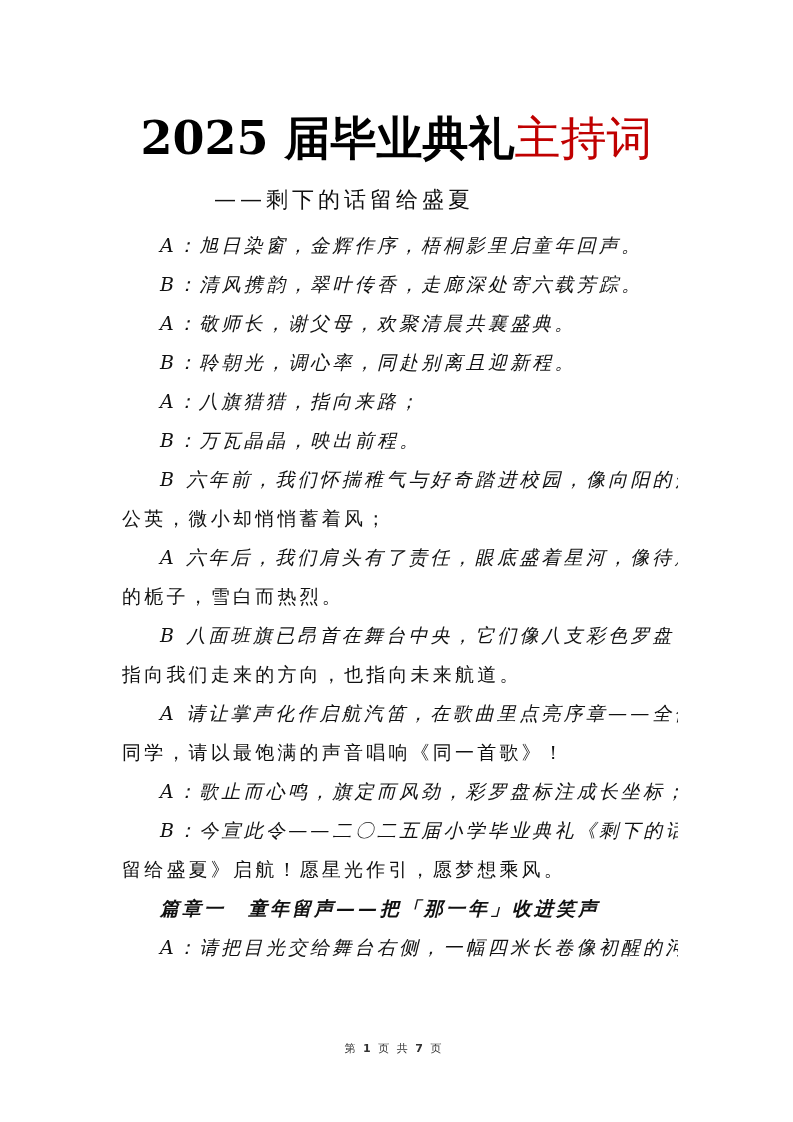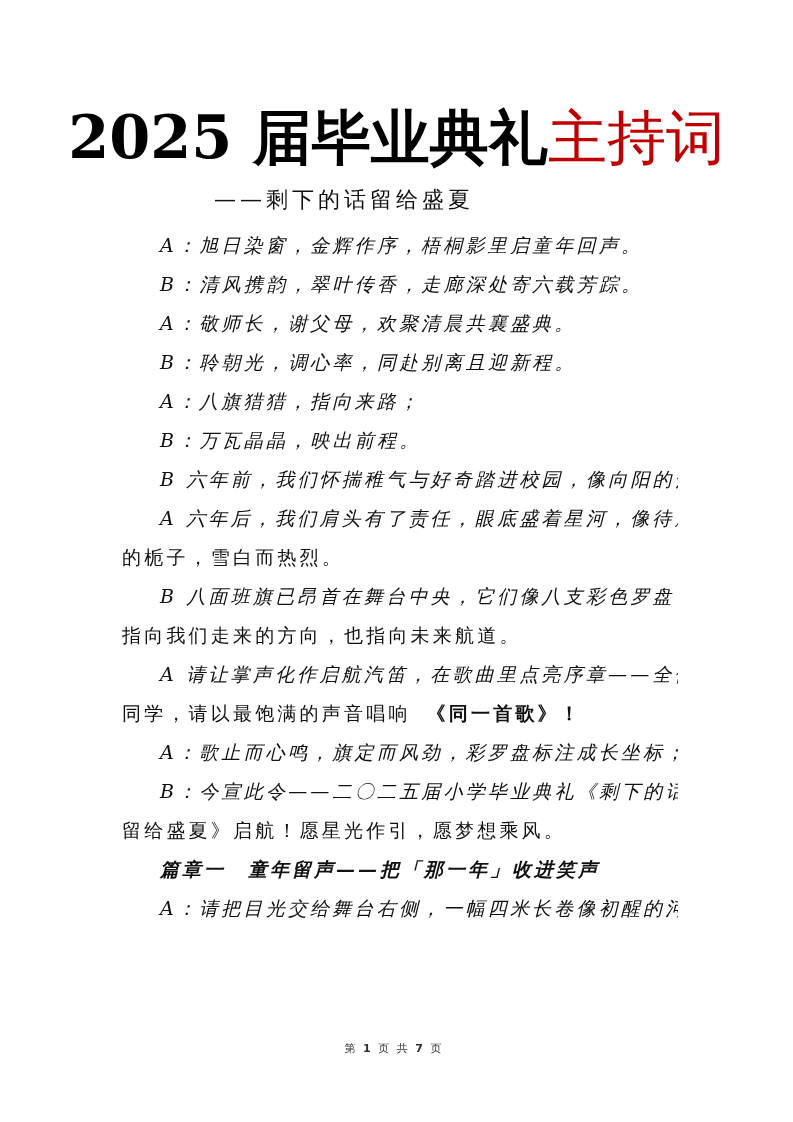--- a/index.html
+++ b/index.html
@@ -16,21 +16,21 @@
       color: #111111;
     }
     .page-title {
       position: absolute;
       top: 108px;
       left: 0;
       width: 793px;
       text-align: center;
       font-family: "DejaVu Serif", "Liberation Serif", serif;
       font-weight: bold;
-      font-size: 59px;
+      font-size: 46px;
       line-height: 60px;
       letter-spacing: 0px;
       color: #000000;
       white-space: nowrap;
     }
     .page-title .accent {
       color: #c00000;
       font-weight: normal;
     }
     .subtitle {
@@ -57,22 +57,21 @@
     .line {
       height: 39px;
       white-space: nowrap;
       overflow: hidden;
     }
     .indent {
       padding-left: 38px;
       font-style: italic;
     }
     .bold {
-      font-weight: bold;
-      margin-left: 16px;
+      font-weight: normal;
     }
     .chapter-heading {
       font-weight: bold;
       letter-spacing: 3px;
     }
     .footer {
       position: absolute;
       top: 1041px;
       left: 0;
       width: 788px;
@@ -96,20 +95,21 @@
   <div class="subtitle">——剩下的话留给盛夏</div>
 
   <div class="body-text">
     <div class="line indent">A：旭日染窗，金辉作序，梧桐影里启童年回声。</div>
     <div class="line indent">B：清风携韵，翠叶传香，走廊深处寄六载芳踪。</div>
     <div class="line indent">A：敬师长，谢父母，欢聚清晨共襄盛典。</div>
     <div class="line indent">B：聆朝光，调心率，同赴别离且迎新程。</div>
     <div class="line indent">A：八旗猎猎，指向来路；</div>
     <div class="line indent">B：万瓦晶晶，映出前程。</div>
     <div class="line indent">B 六年前，我们怀揣稚气与好奇踏进校园，像向阳的蒲</div>
+    <div class="line">公英，微小却悄悄蓄着风；</div>
     <div class="line indent">A 六年后，我们肩头有了责任，眼底盛着星河，像待放</div>
     <div class="line">的栀子，雪白而热烈。</div>
     <div class="line indent">B 八面班旗已昂首在舞台中央，它们像八支彩色罗盘，</div>
     <div class="line">指向我们走来的方向，也指向未来航道。</div>
     <div class="line indent">A 请让掌声化作启航汽笛，在歌曲里点亮序章——全体</div>
     <div class="line"><span>同学，请以最饱满的声音唱响</span><span class="bold">《同一首歌》！</span></div>
     <div class="line indent">A：歌止而心鸣，旗定而风劲，彩罗盘标注成长坐标；</div>
     <div class="line indent">B：今宣此令——二〇二五届小学毕业典礼《剩下的话</div>
     <div class="line">留给盛夏》启航！愿星光作引，愿梦想乘风。</div>
     <div class="line indent chapter-heading">篇章一　童年留声——把「那一年」收进笑声</div>

